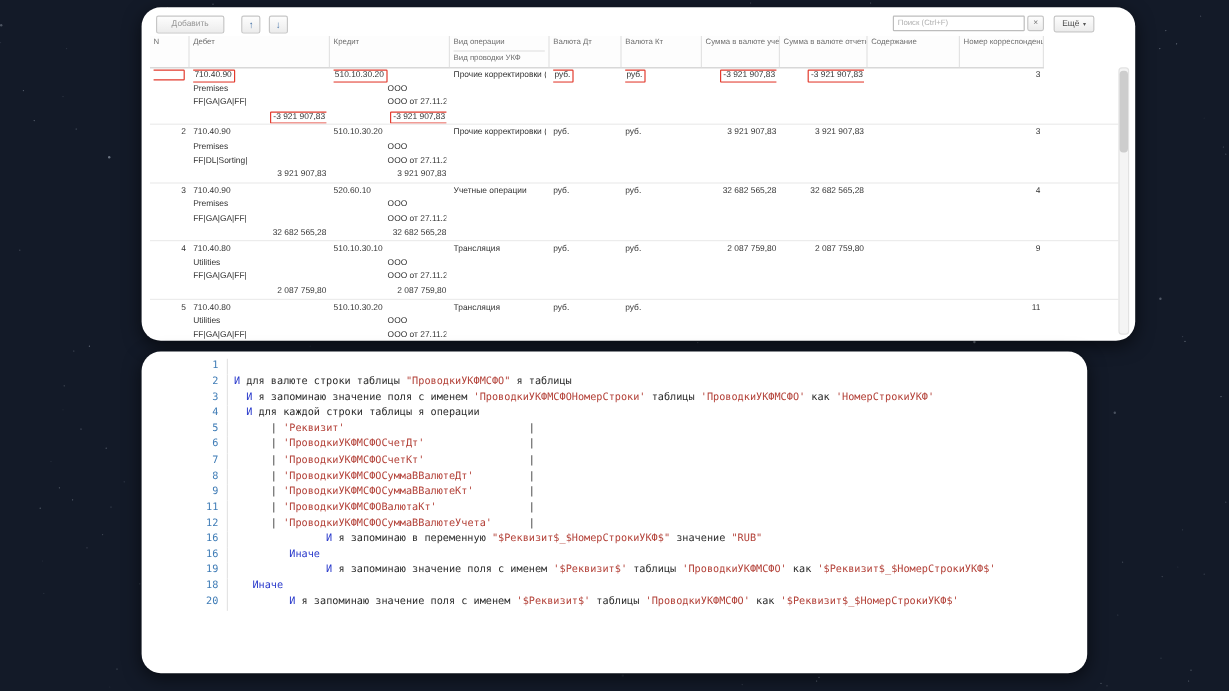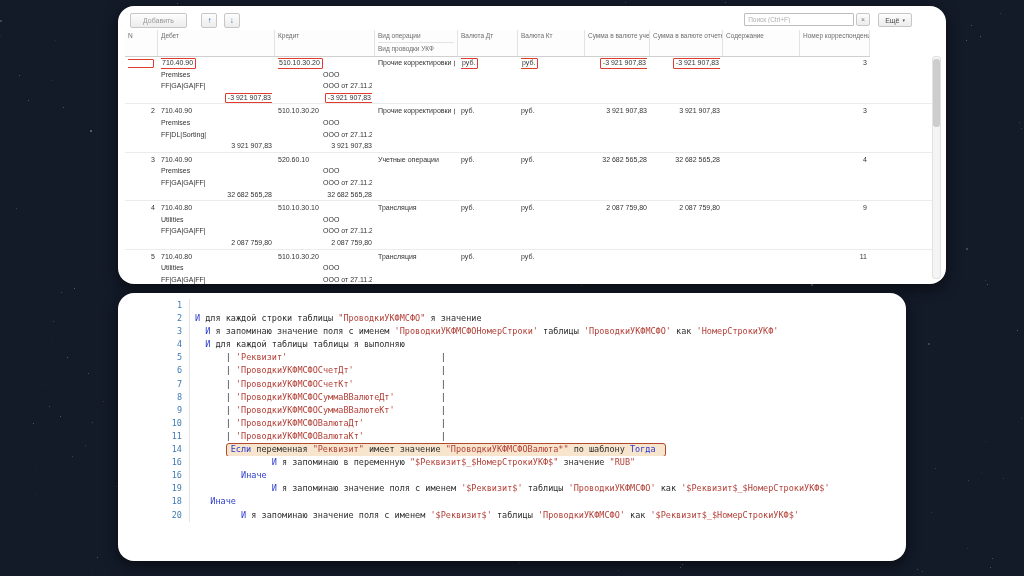--- a/index.html
+++ b/index.html
@@ -613,29 +613,29 @@
 </div>
 
 <div class="panel" id="code-panel">
   <div id="code">
       <div class="cl">
         <span class="ln">1</span>
         <div class="ct"><span class="c-p"></span></div>
       </div>
       <div class="cl">
         <span class="ln">2</span>
-        <div class="ct"><span class="c-p"></span><span class="c-k">И</span><span class="c-p"> для каждой строки таблицы </span><span class="c-s">"ПроводкиУКФМСФО"</span><span class="c-p"> я значение</span></div>
+        <div class="ct"><span class="c-p"></span><span class="c-k">И</span><span class="c-p"> для валюте строки таблицы </span><span class="c-s">"ПроводкиУКФМСФО"</span><span class="c-p"> я таблицы</span></div>
       </div>
       <div class="cl">
         <span class="ln">3</span>
         <div class="ct"><span class="c-p">  </span><span class="c-k">И</span><span class="c-p"> я запоминаю значение поля с именем </span><span class="c-s">'ПроводкиУКФМСФОНомерСтроки'</span><span class="c-p"> таблицы </span><span class="c-s">'ПроводкиУКФМСФО'</span><span class="c-p"> как </span><span class="c-s">'НомерСтрокиУКФ'</span></div>
       </div>
       <div class="cl">
         <span class="ln">4</span>
-        <div class="ct"><span class="c-p">  </span><span class="c-k">И</span><span class="c-p"> для каждой таблицы таблицы я выполняю</span></div>
+        <div class="ct"><span class="c-p">  </span><span class="c-k">И</span><span class="c-p"> для каждой строки таблицы я операции</span></div>
       </div>
       <div class="cl">
         <span class="ln">5</span>
         <div class="ct"><span class="c-p">      </span><span class="c-p">| </span><span class="c-s">'Реквизит'</span><span class="c-p">                              |</span></div>
       </div>
       <div class="cl">
         <span class="ln">6</span>
         <div class="ct"><span class="c-p">      </span><span class="c-p">| </span><span class="c-s">'ПроводкиУКФМСФОСчетДт'</span><span class="c-p">                 |</span></div>
       </div>
       <div class="cl">
@@ -644,30 +644,26 @@
       </div>
       <div class="cl">
         <span class="ln">8</span>
         <div class="ct"><span class="c-p">      </span><span class="c-p">| </span><span class="c-s">'ПроводкиУКФМСФОСуммаВВалютеДт'</span><span class="c-p">         |</span></div>
       </div>
       <div class="cl">
         <span class="ln">9</span>
         <div class="ct"><span class="c-p">      </span><span class="c-p">| </span><span class="c-s">'ПроводкиУКФМСФОСуммаВВалютеКт'</span><span class="c-p">         |</span></div>
       </div>
       <div class="cl">
-        <span class="ln">10</span>
-        <div class="ct"><span class="c-p">      </span><span class="c-p">| </span><span class="c-s">'ПроводкиУКФМСФОВалютаДт'</span><span class="c-p">               |</span></div>
-      </div>
-      <div class="cl">
         <span class="ln">11</span>
         <div class="ct"><span class="c-p">      </span><span class="c-p">| </span><span class="c-s">'ПроводкиУКФМСФОВалютаКт'</span><span class="c-p">               |</span></div>
       </div>
       <div class="cl">
-        <span class="ln">14</span>
-        <div class="ct"><span class="c-p">      </span><span class="b14"><span class="c-k">Если</span><span class="c-p"> переменная </span><span class="c-s">"Реквизит"</span><span class="c-p"> имеет значение </span><span class="c-s">"ПроводкиУКФМСФОВалюта*"</span><span class="c-p"> по шаблону </span><span class="c-k">Тогда</span></span></div>
+        <span class="ln">12</span>
+        <div class="ct"><span class="c-p">      </span><span class="c-p">| </span><span class="c-s">'ПроводкиУКФМСФОСуммаВВалютеУчета'</span><span class="c-p">      |</span></div>
       </div>
       <div class="cl">
         <span class="ln">16</span>
         <div class="ct"><span class="c-p">               </span><span class="c-k">И</span><span class="c-p"> я запоминаю в переменную </span><span class="c-s">"$Реквизит$_$НомерСтрокиУКФ$"</span><span class="c-p"> значение </span><span class="c-s">"RUB"</span></div>
       </div>
       <div class="cl">
         <span class="ln">16</span>
         <div class="ct"><span class="c-p">         </span><span class="c-k">Иначе</span></div>
       </div>
       <div class="cl">

